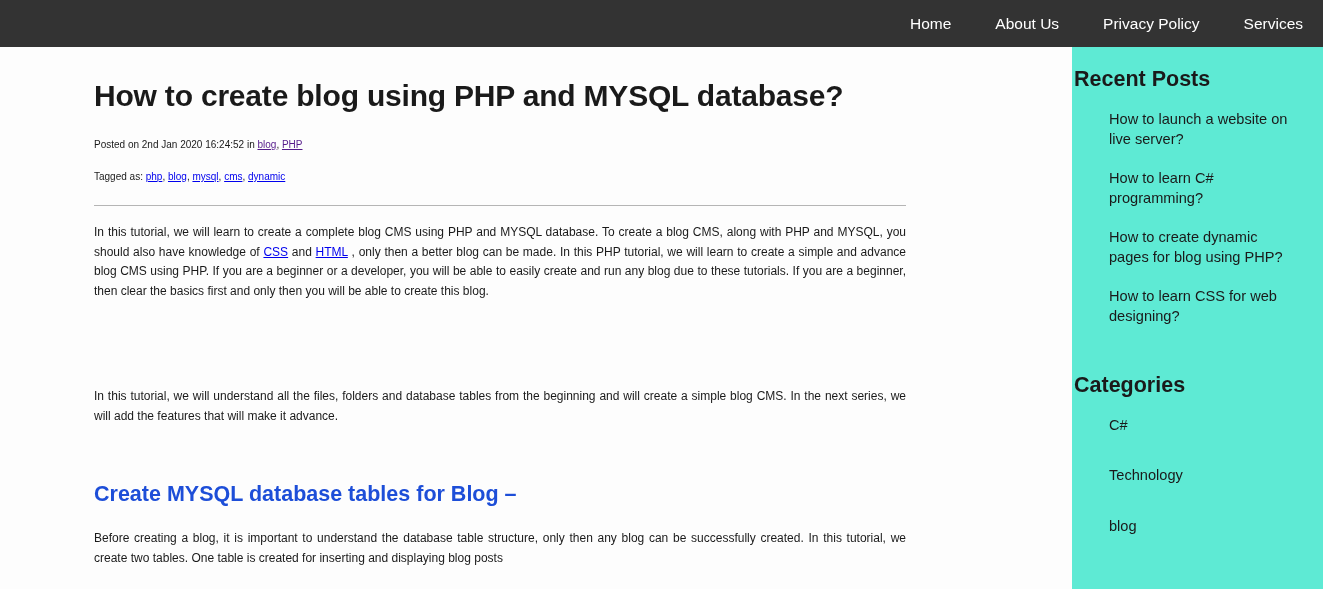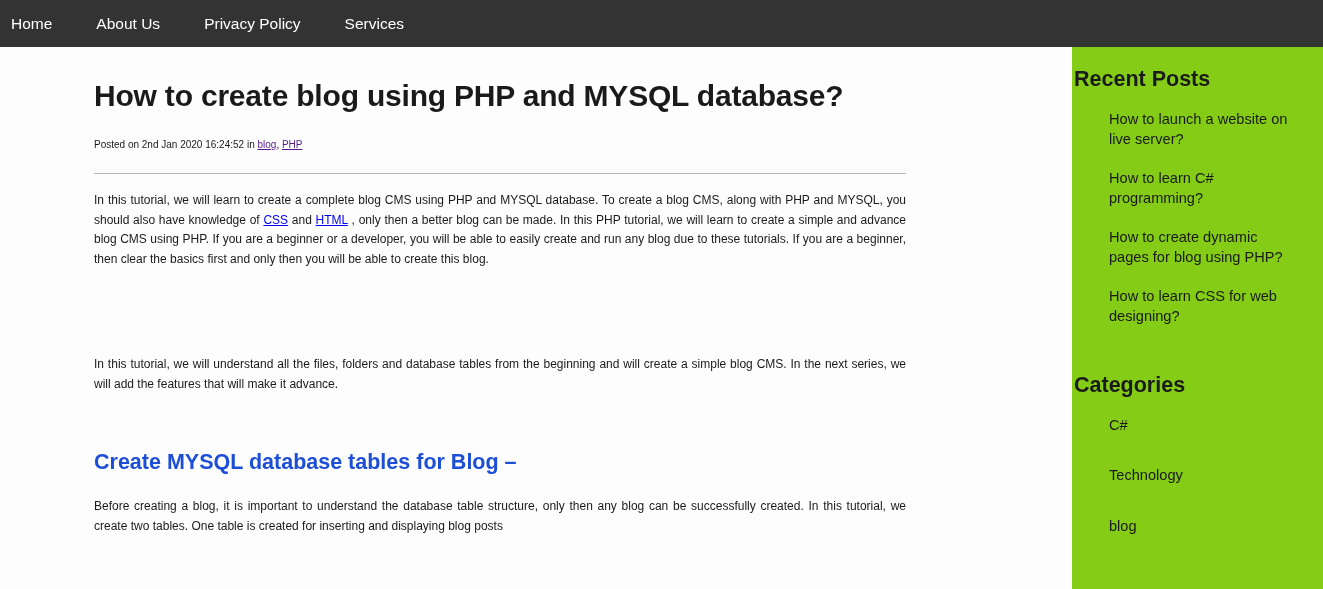--- a/index.html
+++ b/index.html
@@ -23,20 +23,21 @@
   
   .navbar {
     position: absolute;
     top: 0; left: 0;
     width: 1323px;
     height: 47px;
     background: #333333;
     display: flex;
     align-items: center;
     padding-left: 11px;
+    justify-content: flex-end;
   }
   .nav-item {
     color: #ffffff;
     font-size: 15.5px;
     font-family: "Liberation Sans", sans-serif;
     text-decoration: none;
     padding: 0 20px 0 0;
     margin-right: 24px;
     white-space: nowrap;
     cursor: pointer;
@@ -113,21 +114,21 @@
     line-height: 1.2;
   }
   .para.third { margin-top: 22px; }
 
   
   .sidebar {
     position: absolute;
     top: 0; left: 1072px;
     width: 251px;
     height: 542px;
-    background: #84cc16;
+    background: #5eead4;
     overflow: hidden;
     padding: 0 14px 0 2px;
   }
   .side-heading {
     margin: 0;
     padding-top: 20px;
     font-size: 21.5px;
     font-weight: bold;
     color: #1a1a1a;
     line-height: 1.2;
@@ -167,20 +168,21 @@
 
   <div class="body-wrap">
 
     <main class="main">
       <article class="article">
 
         <h1 class="post-title">How to create blog using PHP and MYSQL database?</h1>
 
         <p class="meta-line"><span>Posted on 2nd Jan 2020 16:24:52 in </span><a class="link-visited" href="#">blog</a><span>, </span><a class="link-visited" href="#">PHP</a></p>
 
+        <p class="meta-line tags"><span>Tagged as: </span><a class="link-blue" href="#">php</a><span>, </span><a class="link-blue" href="#">blog</a><span>, </span><a class="link-blue" href="#">mysql</a><span>, </span><a class="link-blue" href="#">cms</a><span>, </span><a class="link-blue" href="#">dynamic</a></p>
 
         <hr class="divider">
 
         <p class="para first"><span>In this tutorial, we will learn to create a complete blog CMS using PHP and MYSQL database. To create a blog CMS, along with PHP and MYSQL, you should also have knowledge of </span><a class="link-blue" href="#">CSS</a><span> and </span><a class="link-blue" href="#">HTML</a><span> , only then a better blog can be made. In this PHP tutorial, we will learn to create a simple and advance blog CMS using PHP. If you are a beginner or a developer, you will be able to easily create and run any blog due to these tutorials. If you are a beginner, then clear the basics first and only then you will be able to create this blog.</span></p>
 
         <p class="para second">In this tutorial, we will understand all the files, folders and database tables from the beginning and will create a simple blog CMS. In the next series, we will add the features that will make it advance.</p>
 
         <h2 class="section-heading">Create MYSQL database tables for Blog –</h2>
 
         <p class="para third">Before creating a blog, it is important to understand the database table structure, only then any blog can be successfully created. In this tutorial, we create two tables. One table is created for inserting and displaying blog posts</p>

